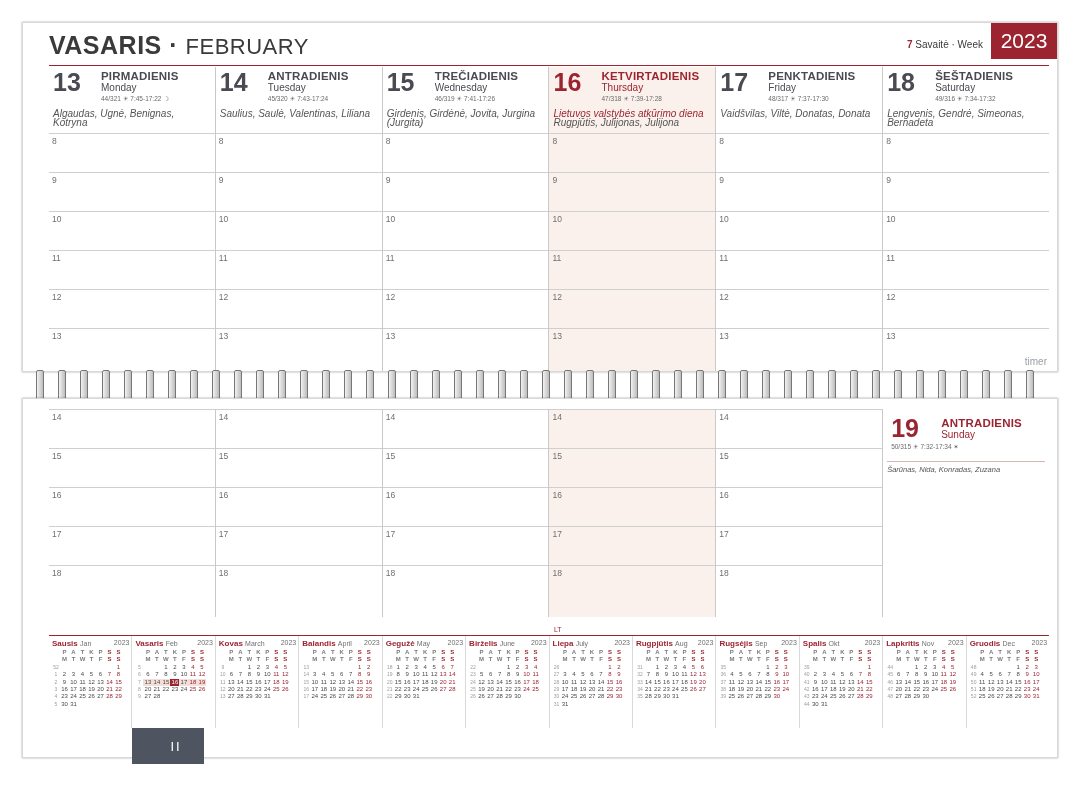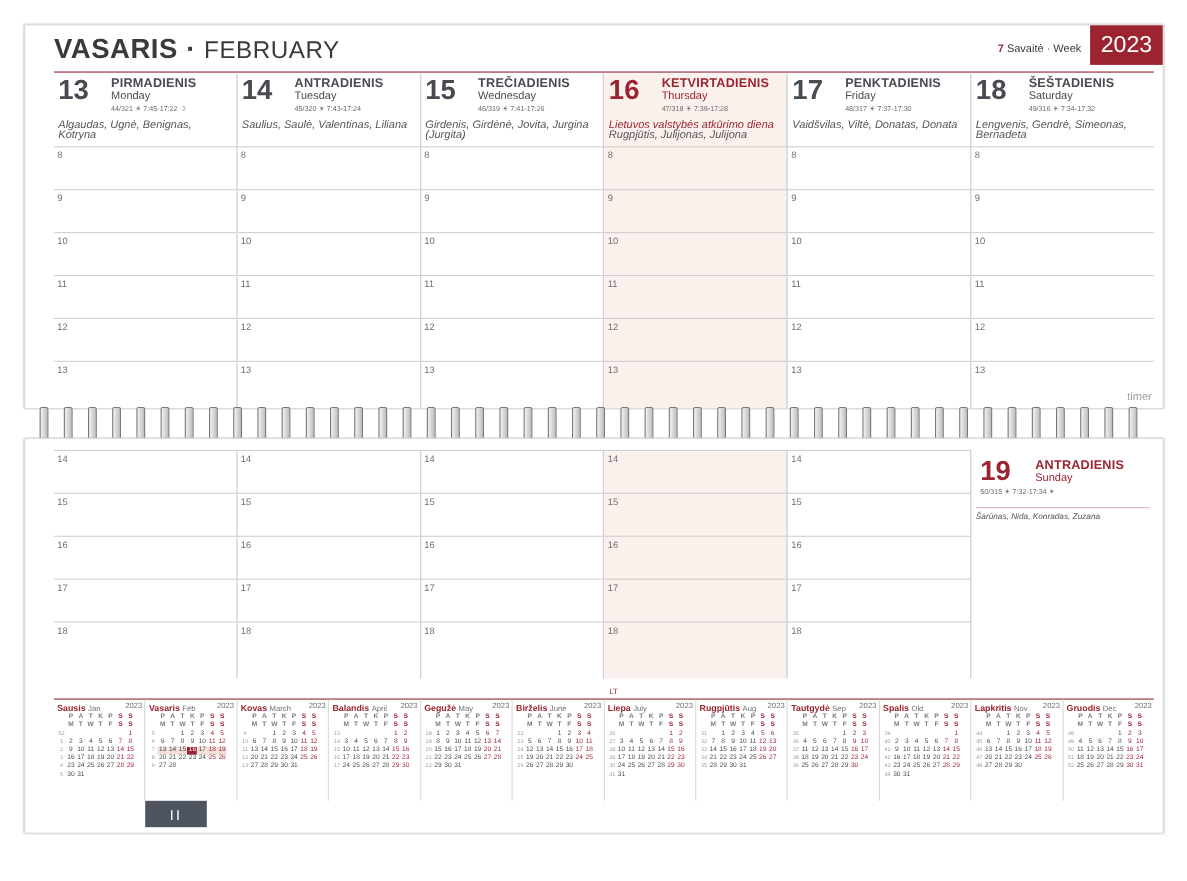--- a/index.html
+++ b/index.html
@@ -68,22 +68,22 @@
   table.mcal{border-collapse:collapse;font-size:6px;color:#4a4a4a;}
   table.mcal td{width:9px;height:7.4px;text-align:center;padding:0;line-height:7.4px;}
   table.mcal td.wk{color:#9aa0a6;font-size:5px;width:8px;}
   table.mcal tr.dow td{color:#7a7a7a;font-weight:bold;}
   table.mcal tr.dow td.sat,table.mcal tr.dow td.sun{color:#9b2430;}
   table.mcal td.sat,table.mcal td.sun{color:#9b2430;}
   table.mcal td.cur{background:#9b2430;color:#fff;}
   table.mcal td.hl{background:#f3ded9;}
   .lt-tag{position:absolute;top:-10px;left:3px;font-size:7px;color:#9b2430;}
 
-  .tab{position:absolute;left:132px;top:728px;width:56px;height:24px;background:#4f5560;
-       display:flex;align-items:center;justify-content:center;color:#fff;font-size:13px;letter-spacing:2px;}
+  .tab{position:absolute;left:132px;top:728px;width:56px;height:36px;background:#4f5560;
+       display:flex;align-items:center;justify-content:center;color:#fff;font-size:13px;letter-spacing:2px;padding-left:16px;}
 </style>
 </head>
 <body>
 
 <div class="page">
 
   <div class="sheet sheet-top">
 
     <div class="hdr">
       <div class="month-title">
@@ -1097,21 +1097,21 @@
                 <td class="">30</td>
                 <td class="">31</td>
                 <td></td>
                 <td></td>
                 <td></td>
               </tr>
             </tbody>
           </table>
         </div>
         <div class="mini">
-          <div class="mhead"><span class="yr">2023</span><span>Tautgydė</span> <span class="en">Sep</span></div>
+          <div class="mhead"><span class="yr">2023</span><span>Rugsėjis</span> <span class="en">Sep</span></div>
           <table class="mcal">
             <tbody>
               <tr class="dow">
                 <td class="wk"></td>
                 <td class="">P</td>
                 <td class="">A</td>
                 <td class="">T</td>
                 <td class="">K</td>
                 <td class="">P</td>
                 <td class="sat">S</td>

